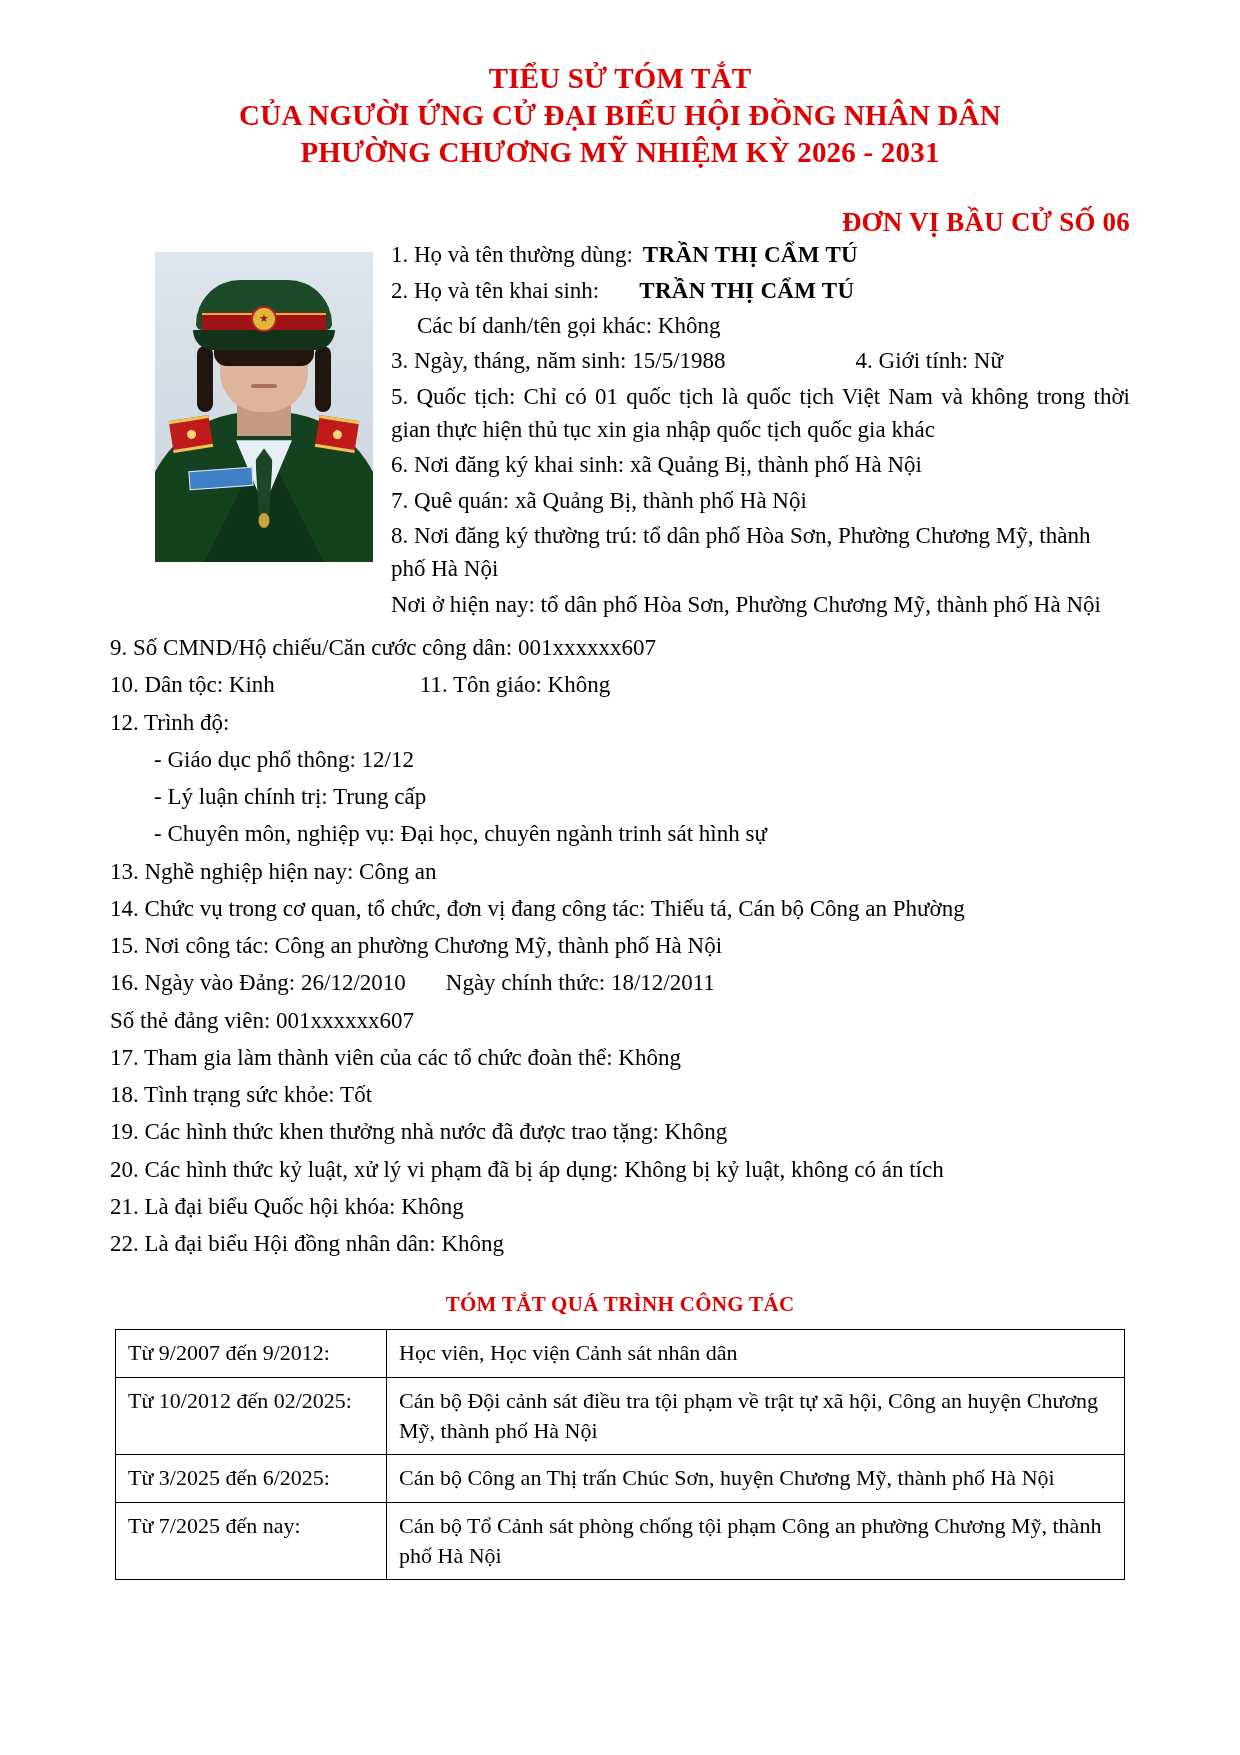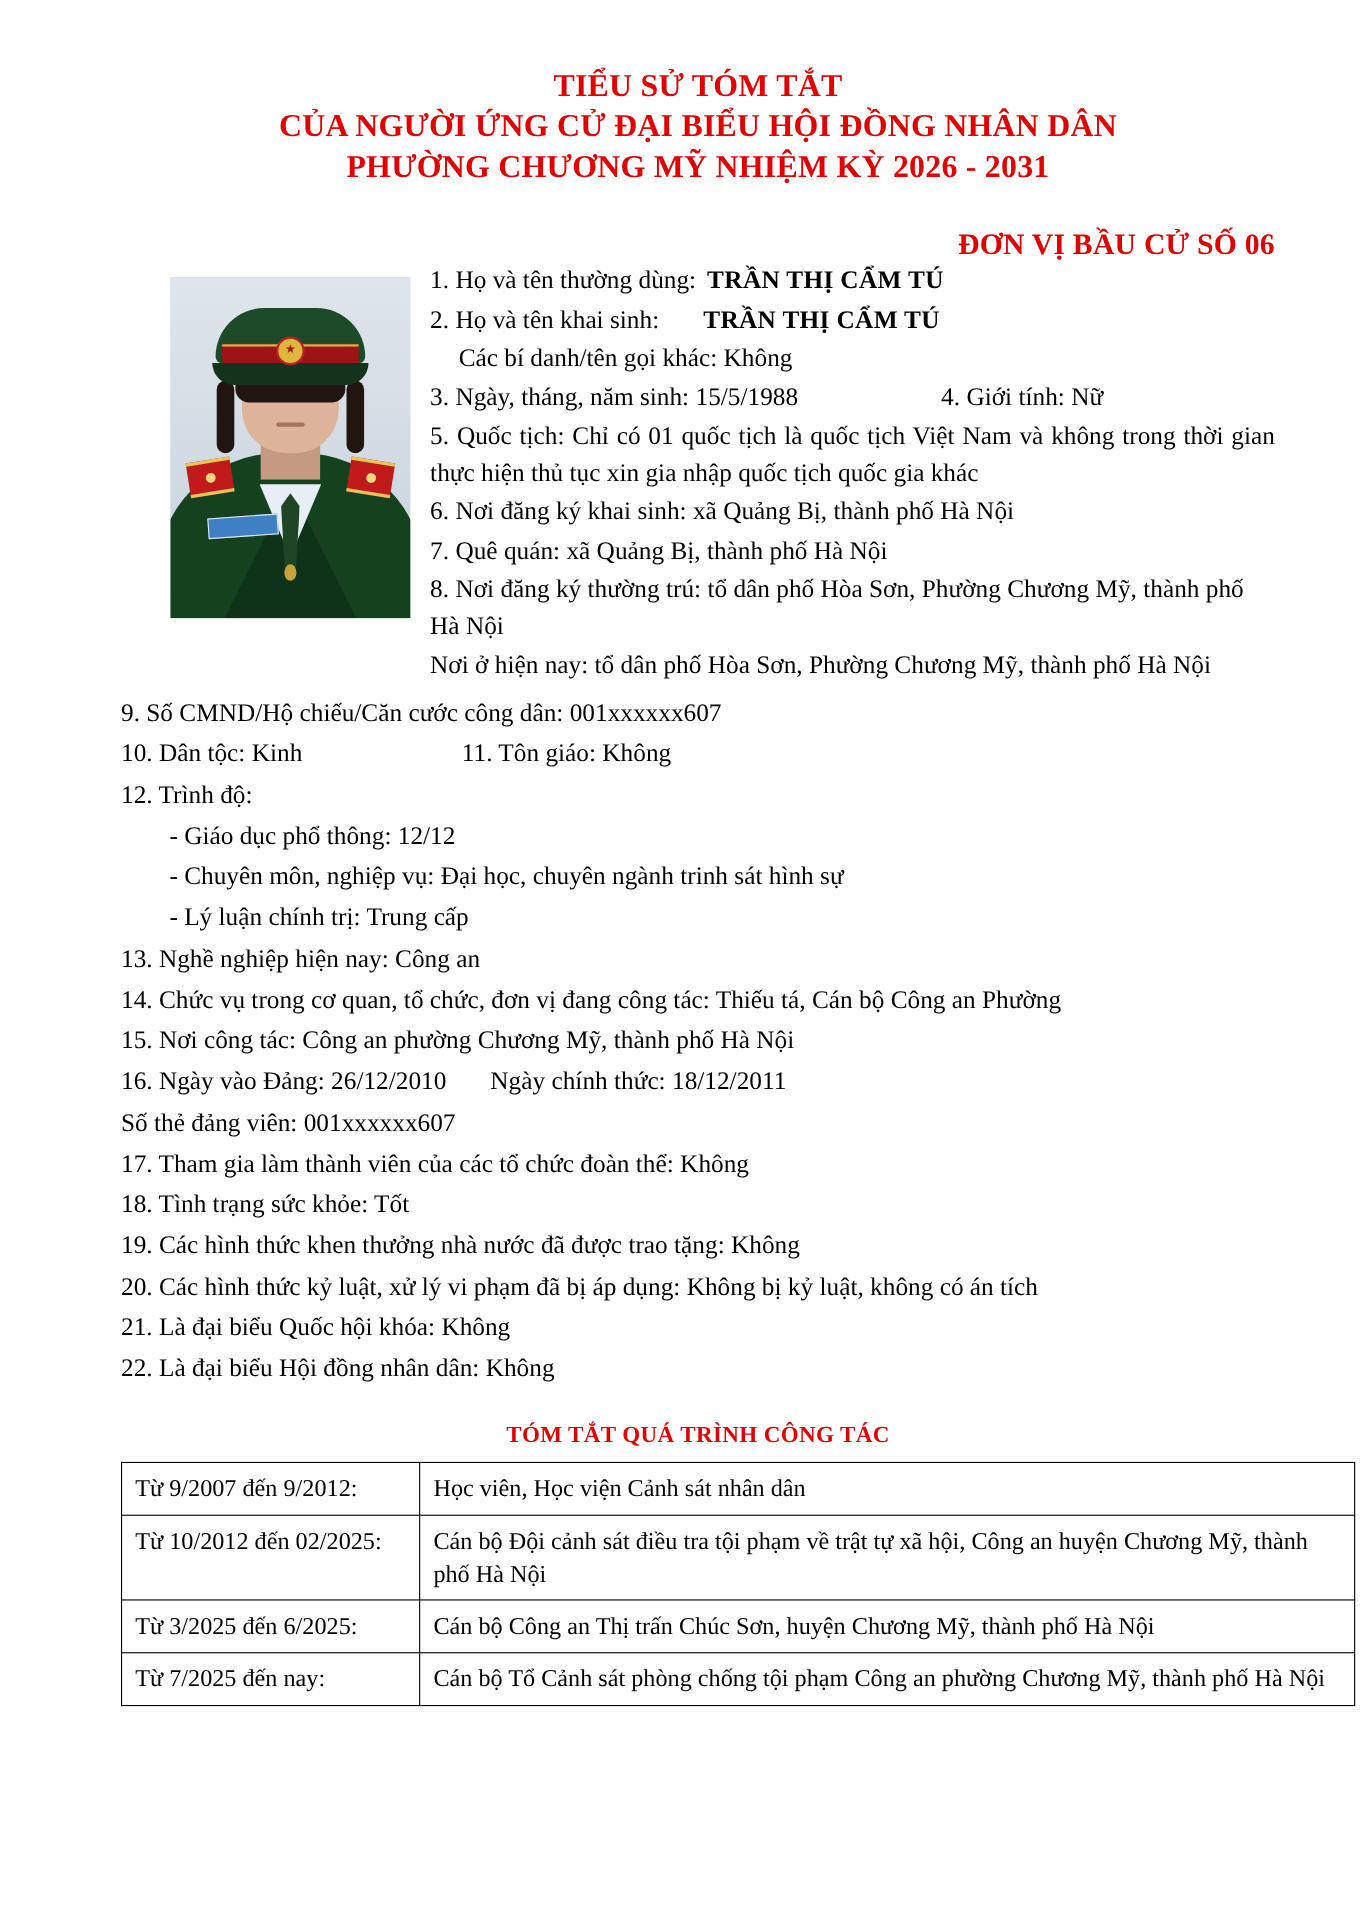--- a/index.html
+++ b/index.html
@@ -12,21 +12,21 @@
     width: 1240px;
     min-height: 1755px;
     font-family: "Liberation Serif", "DejaVu Serif", serif;
     color: #000000;
     position: relative;
   }
   .page {
     width: 1240px;
     min-height: 1755px;
     box-sizing: border-box;
-    padding: 60px 81px 40px 110px;
+    padding: 60px 110px 40px 110px;
     position: relative;
   }
 
   
   .title-block {
     text-align: center;
     color: #e00000;
     font-weight: bold;
     line-height: 1.28;
     letter-spacing: 0.2px;
@@ -270,21 +270,21 @@
   .work-title {
     text-align: center;
     color: #e00000;
     font-weight: bold;
     font-size: 21px;
     margin: 30px 0 12px 0;
     letter-spacing: 0.3px;
   }
   table.work {
     border-collapse: collapse;
-    width: 1122px;
+    width: 1010px;
     margin: 0 auto;
     font-size: 22px;
     line-height: 1.35;
   }
   table.work td {
     border: 1px solid #000000;
     padding: 8px 10px 9px 12px;
     vertical-align: top;
   }
   table.work td.period { width: 248px; white-space: nowrap; }
@@ -355,22 +355,22 @@
     <div class="line">Nơi ở hiện nay: tổ dân phố Hòa Sơn, Phường Chương Mỹ, thành phố Hà Nội</div>
   </div>
 
   <div class="full-list">
     <div class="line">9. Số CMND/Hộ chiếu/Căn cước công dân: 001xxxxxx607</div>
     <div class="line">
       <span>10. Dân tộc: Kinh</span><span class="inline-gap-religion"></span><span>11. Tôn giáo:  Không</span>
     </div>
     <div class="line">12. Trình độ:</div>
     <div class="line sub">- Giáo dục phổ thông: 12/12</div>
+    <div class="line sub">- Lý luận chính trị: Trung cấp</div>
     <div class="line sub">- Chuyên môn, nghiệp vụ: Đại học, chuyên ngành trinh sát hình sự</div>
-    <div class="line sub">- Lý luận chính trị: Trung cấp</div>
     <div class="line">13. Nghề nghiệp hiện nay: Công an</div>
     <div class="line">14. Chức vụ trong cơ quan, tổ chức, đơn vị đang công tác: Thiếu tá, Cán bộ Công an Phường</div>
     <div class="line">15. Nơi công tác: Công an phường Chương Mỹ, thành phố Hà Nội</div>
     <div class="line">
       <span>16. Ngày vào Đảng: 26/12/2010</span><span class="inline-gap-party"></span><span>Ngày chính thức: 18/12/2011</span>
     </div>
     <div class="line">Số thẻ đảng viên: 001xxxxxx607</div>
     <div class="line">17. Tham gia làm thành viên của các tổ chức đoàn thể: Không</div>
     <div class="line">18. Tình trạng sức khỏe: Tốt</div>
     <div class="line">19. Các hình thức khen thưởng nhà nước đã được trao tặng: Không</div>

